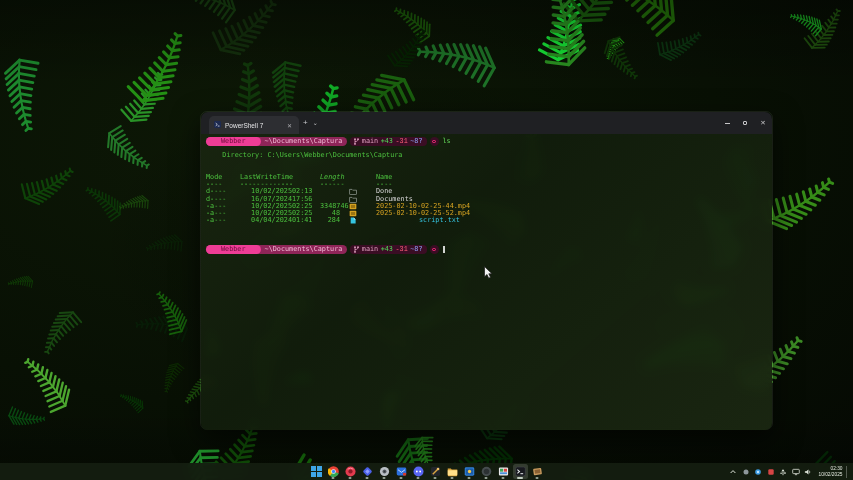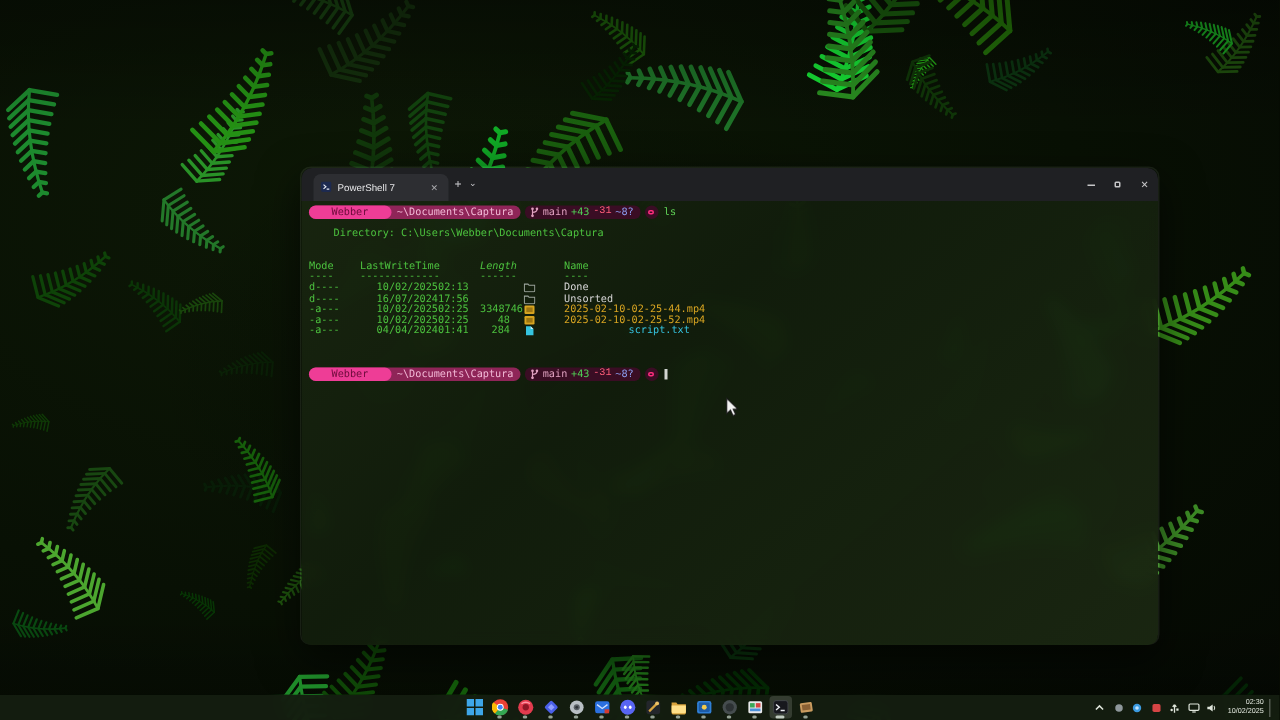--- a/index.html
+++ b/index.html
@@ -2295,21 +2295,21 @@
         <span class="c-datetime">-------------</span>
         <span class="c-len">------</span>
         <span class="c-icon"></span>
         <span class="c-name">----</span>
       </div>
 
       <div id="rows-slot" style="display:contents"><div class="ls-line ls-row"><span class="c-mode">d----</span><span class="c-date">10/02/2025</span><span class="c-time">02:13</span><span class="c-len"></span><span class="c-icon"><svg class="rsvg" viewBox="0 0 10 9">
                 <path d="M0.6 1.8h3.1l0.9 1h4.9v4.8a0.8 0.8 0 0 1-0.8 0.8H1.4a0.8 0.8 0 0 1-0.8-0.8z" fill="none" stroke="#9aa39b" stroke-width="0.9"></path>
               </svg></span><span class="c-name n-dir">Done</span></div><div class="ls-line ls-row"><span class="c-mode">d----</span><span class="c-date">16/07/2024</span><span class="c-time">17:56</span><span class="c-len"></span><span class="c-icon"><svg class="rsvg" viewBox="0 0 10 9">
                 <path d="M0.6 1.8h3.1l0.9 1h4.9v4.8a0.8 0.8 0 0 1-0.8 0.8H1.4a0.8 0.8 0 0 1-0.8-0.8z" fill="none" stroke="#9aa39b" stroke-width="0.9"></path>
-              </svg></span><span class="c-name n-dir">Unsorted</span></div><div class="ls-line ls-row"><span class="c-mode">-a---</span><span class="c-date">10/02/2025</span><span class="c-time">02:25</span><span class="c-len">3348746</span><span class="c-icon"><svg class="rsvg" viewBox="0 0 10 9">
+              </svg></span><span class="c-name n-dir">Documents</span></div><div class="ls-line ls-row"><span class="c-mode">-a---</span><span class="c-date">10/02/2025</span><span class="c-time">02:25</span><span class="c-len">3348746</span><span class="c-icon"><svg class="rsvg" viewBox="0 0 10 9">
                 <rect x="0.7" y="0.9" width="8.6" height="7.2" rx="1" fill="#d7a421"></rect>
                 <rect x="2.3" y="2.5" width="5.4" height="4" fill="#9c7512"></rect>
               </svg></span><span class="c-name n-video">2025-02-10-02-25-44.mp4</span></div><div class="ls-line ls-row"><span class="c-mode">-a---</span><span class="c-date">10/02/2025</span><span class="c-time">02:25</span><span class="c-len">48</span><span class="c-icon"><svg class="rsvg" viewBox="0 0 10 9">
                 <rect x="0.7" y="0.9" width="8.6" height="7.2" rx="1" fill="#d7a421"></rect>
                 <rect x="2.3" y="2.5" width="5.4" height="4" fill="#9c7512"></rect>
               </svg></span><span class="c-name n-video">2025-02-10-02-25-52.mp4</span></div><div class="ls-line ls-row"><span class="c-mode">-a---</span><span class="c-date">04/04/2024</span><span class="c-time">01:41</span><span class="c-len">284</span><span class="c-icon"><svg class="rsvg" viewBox="0 0 10 9">
                 <path d="M2 0.7h4l2.4 2.4v5.2H2z" fill="#35c4e0"></path>
                 <path d="M6 0.7v2.4h2.4z" fill="#bfeffb"></path>
               </svg></span><span class="c-name n-text">script.txt</span></div></div>
 

